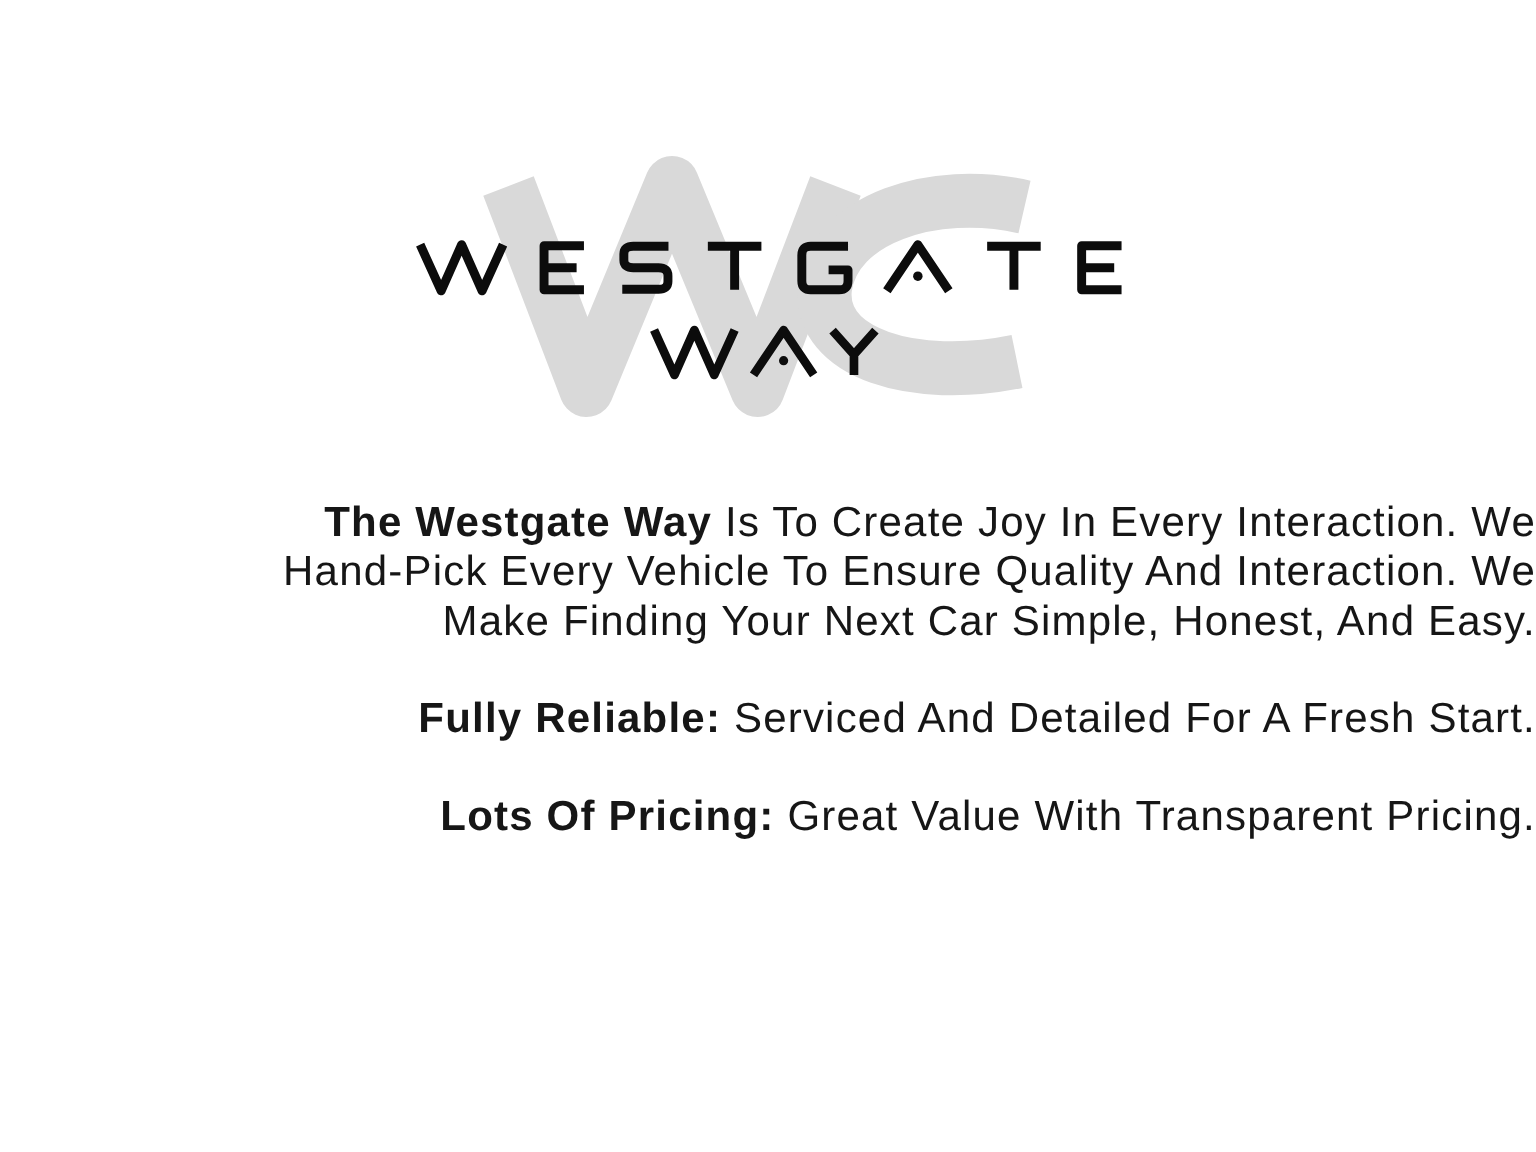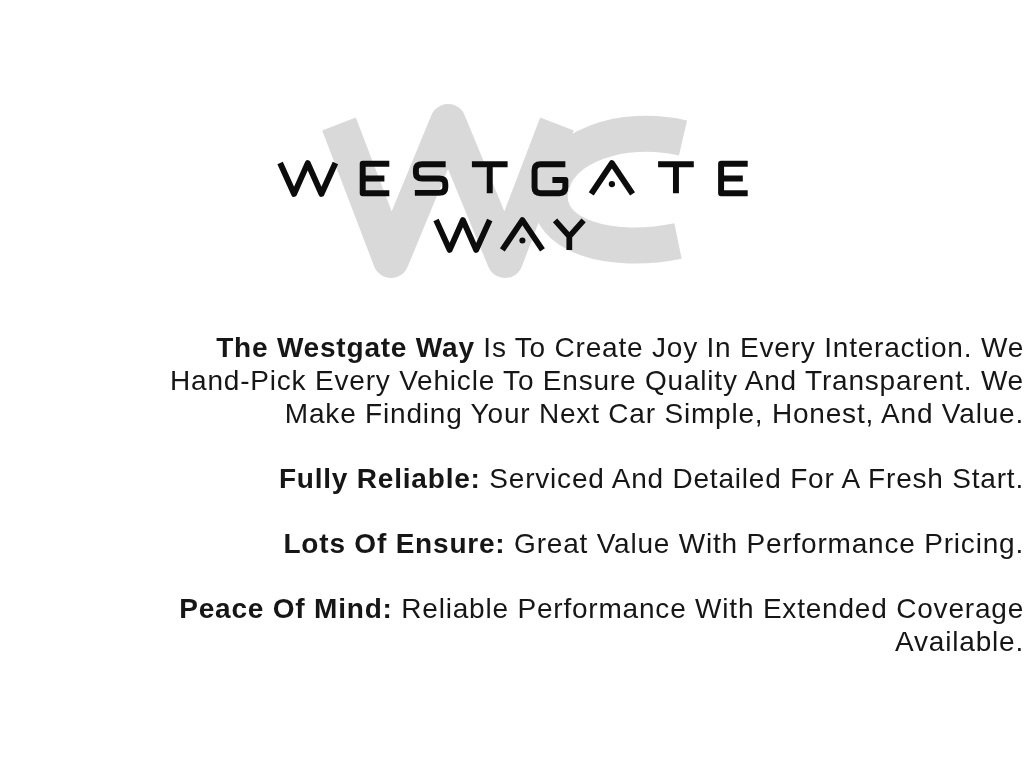--- a/index.html
+++ b/index.html
@@ -82,28 +82,24 @@
         </g>
         <g transform="translate(553 218) scale(0.34)">
           <path d="M6 7 L48 54 L90 7 M48 54 L48 94" fill="none" stroke="#0c0c0c" stroke-width="17" stroke-linecap="butt" stroke-linejoin="round"></path>
         </g>
       </g>
   </svg>
 
   <div class="body-copy" style="color: rgb(22, 22, 22);">
       <div class="para">
         <div class="line"><span class="seg bold">The Westgate Way</span><span class="seg"> Is To Create Joy In Every Interaction. We</span></div>
-        <div class="line"><span class="seg">Hand-Pick Every Vehicle To Ensure Quality And Transparent. We</span></div>
-        <div class="line"><span class="seg">Make Finding Your Next Car Simple, Honest, And Value.</span></div>
+        <div class="line"><span class="seg">Hand-Pick Every Vehicle To Ensure Quality And Interaction. We</span></div>
+        <div class="line"><span class="seg">Make Finding Your Next Car Simple, Honest, And Easy.</span></div>
       </div>
       <div class="para">
         <div class="line"><span class="seg bold">Fully Reliable:</span><span class="seg"> Serviced And Detailed For A Fresh Start.</span></div>
       </div>
       <div class="para">
-        <div class="line"><span class="seg bold">Lots Of Ensure:</span><span class="seg"> Great Value With Performance Pricing.</span></div>
-      </div>
-      <div class="para">
-        <div class="line"><span class="seg bold">Peace Of Mind:</span><span class="seg"> Reliable Performance With Extended Coverage</span></div>
-        <div class="line"><span class="seg">Available.</span></div>
+        <div class="line"><span class="seg bold">Lots Of Pricing:</span><span class="seg"> Great Value With Transparent Pricing.</span></div>
       </div>
     </div>
 
 </div>
 
 </body></html>

